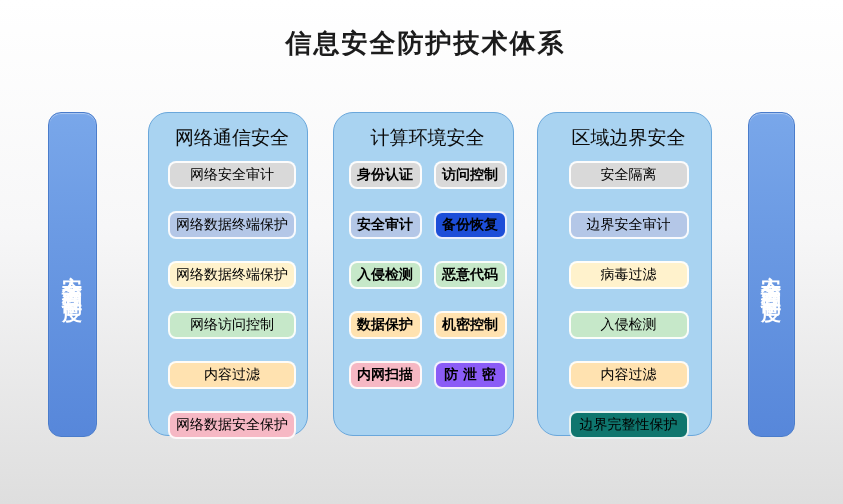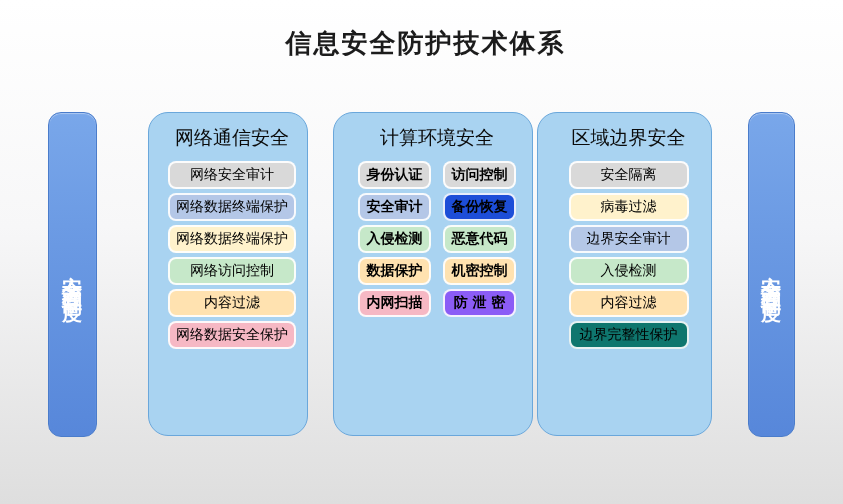--- a/index.html
+++ b/index.html
@@ -29,27 +29,27 @@
     line-height:1;
   }
   .column{
     position:absolute;top:112px;height:324px;box-sizing:border-box;
     background:#a9d3f1;border:1.5px solid #6aa7db;border-radius:20px;
     display:flex;flex-direction:column;align-items:center;
     padding-top:12px;
     padding-left:8px;
   }
   .col-0{left:148px;width:160px;}
-  .col-1{left:333px;width:200px;}
+  .col-1{left:333px;width:181px;}
   .col-2{left:537px;width:175px;}
   .col-header{
     font-size:19px;line-height:24px;color:#0b0b0b;margin-bottom:12px;
     white-space:nowrap;
   }
-  .items{display:flex;flex-direction:column;gap:4px;align-items:center;}
+  .items{display:flex;flex-direction:column;gap:22px;align-items:center;}
   .chip{
     height:28px;box-sizing:border-box;border-radius:8px;
     border:2px solid rgba(255,255,255,.9);
     display:flex;align-items:center;justify-content:center;
     font-size:14px;color:#000;white-space:nowrap;
   }
   .col-0 .chip{width:128px;}
   .col-2 .chip{width:120px;}
   .pair-row{display:flex;gap:12px;justify-content:center;font-weight:bold;}
   .pair-row .chip{width:73px;}
@@ -132,25 +132,25 @@
             </div>
           </div>
         </div>
       </div>
       <div class="column col-2">
         <div class="col-header">区域边界安全</div>
         <div class="items">
           <div class="chip" style="background: rgb(217, 217, 217);">
             <span>安全隔离</span>
           </div>
+          <div class="chip" style="background: rgb(180, 199, 231);">
+            <span>边界安全审计</span>
+          </div>
           <div class="chip" style="background: rgb(255, 242, 204);">
             <span>病毒过滤</span>
-          </div>
-          <div class="chip" style="background: rgb(180, 199, 231);">
-            <span>边界安全审计</span>
           </div>
           <div class="chip" style="background: rgb(198, 232, 201);">
             <span>入侵检测</span>
           </div>
           <div class="chip" style="background: rgb(255, 226, 176);">
             <span>内容过滤</span>
           </div>
           <div class="chip" style="background: #0f766e;">
             <span>边界完整性保护</span>
           </div>

